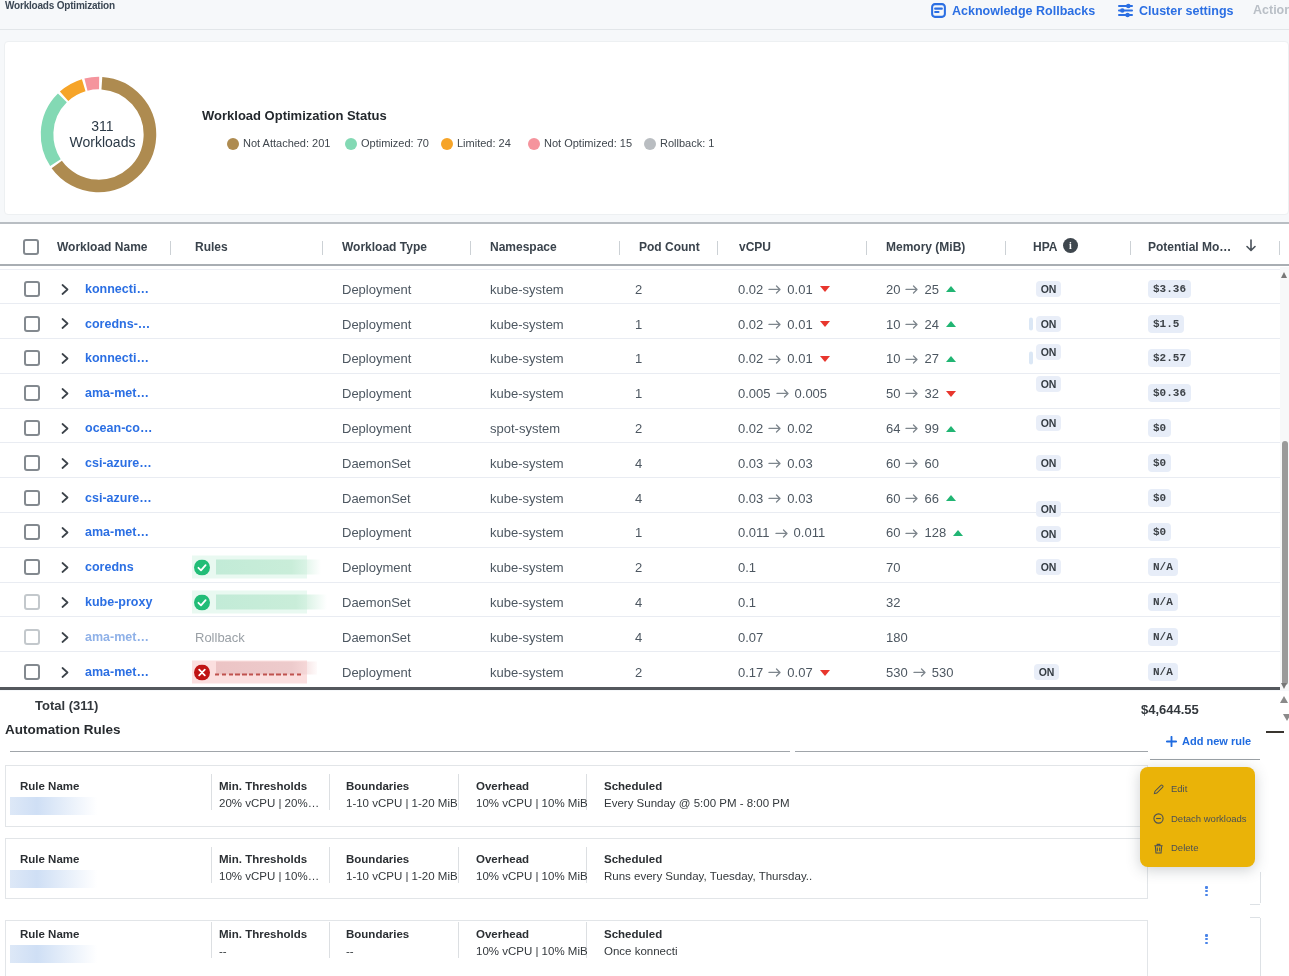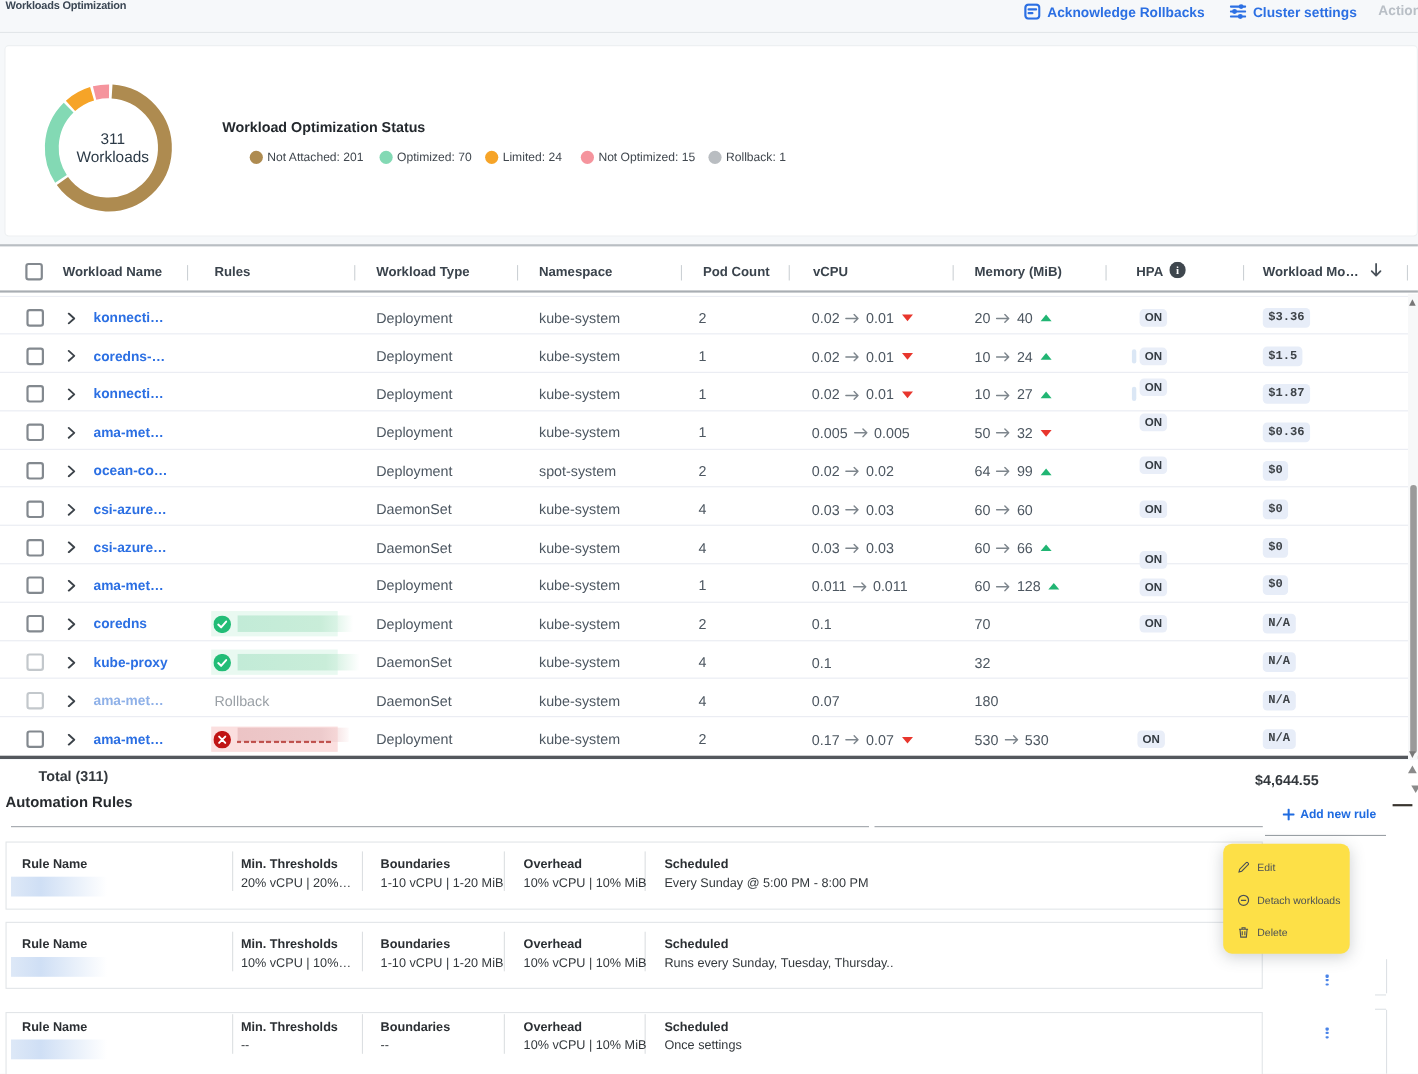--- a/index.html
+++ b/index.html
@@ -85,21 +85,21 @@
 #addrule svg { vertical-align:-2px; margin-right:5px; }
 .divline { position:absolute; height:1px; background:#a0a5aa; }
 .rcard { position:absolute; left:5px; width:1143px; background:#fff; border:1px solid #e2e5e8; }
 .rcol { position:absolute; top:14px; }
 .rlab { font-size:11.5px; font-weight:bold; color:#2b2f33; }
 .rval { font-size:11.5px; color:#33383c; margin-top:5px; white-space:nowrap; }
 .csep { position:absolute; top:8px; width:1px; height:36px; background:#dcdfe2; }
 .skel { height:18px; margin-top:5px; margin-left:-10px;
   background:linear-gradient(90deg,#dde8f7 0%,#cfdff5 30%,rgba(255,255,255,0) 97%); }
 
-#menu { position:absolute; left:1112px; top:767px; width:115px; height:100px; background:#fde047;
+#menu { position:absolute; left:1140px; top:767px; width:115px; height:100px; background:#eab308;
   border-radius:8px; box-shadow:0 3px 14px rgba(60,70,80,0.25); }
 .mitem { position:absolute; left:13px; font-size:9.5px; color:#4b5055; white-space:nowrap; }
 .mitem svg { margin-right:7px; vertical-align:-2.5px; }
 #mline { position:absolute; left:1150px; top:759px; width:110px; height:1px; background:#9aa0a5; }
 .kebab { position:absolute; left:1205px; width:4px; }
 .kebab span { display:block; width:2.6px; height:2.6px; border-radius:1px; background:#4a84e8; margin-bottom:1.3px; }
 .edge { position:absolute; background:#dde1e5; }
 </style></head>
 <body>
 
@@ -147,21 +147,21 @@
     <span class="hlab" style="left:342px">Workload Type</span>
     <span class="hlab" style="left:490px">Namespace</span>
     <span class="hlab" style="left:639px">Pod Count</span>
     <span class="hlab" style="left:739px">vCPU</span>
     <span class="hlab" style="left:886px">Memory (MiB)</span>
     <span class="hlab" style="left:1033px">HPA</span>
     <svg style="position:absolute;left:1063px;top:14px" width="15" height="15" viewBox="0 0 15 15">
         <circle cx="7.5" cy="7.5" r="7.5" fill="#3f474e"></circle>
         <text x="7.5" y="11" text-anchor="middle" font-size="10" font-weight="bold" fill="#fff" font-family="Liberation Serif">i</text>
       </svg>
-    <span class="hlab" style="left:1148px">Workload Mo…</span>
+    <span class="hlab" style="left:1148px">Potential Mo…</span>
     <svg style="position:absolute;left:1245px;top:15px" width="12" height="13" viewBox="0 0 12 13">
         <path d="M6 1 V11 M2 7.5 L6 11.5 L10 7.5" stroke="#4a525a" stroke-width="1.6" fill="none" stroke-linecap="round" stroke-linejoin="round"></path>
       </svg>
     <span class="hsep" style="left:170px"></span>
 <span class="hsep" style="left:322px"></span>
 <span class="hsep" style="left:470px"></span>
 <span class="hsep" style="left:619px"></span>
 <span class="hsep" style="left:717px"></span>
 <span class="hsep" style="left:866px"></span>
 <span class="hsep" style="left:1005px"></span>
@@ -178,21 +178,21 @@
   <span class="name">konnecti…</span>
 
   <span class="c typ">Deployment</span>
   <span class="c ns">kube-system</span>
   <span class="c pods">2</span>
   <span class="c vcpu"><span>0.02</span><svg class="arr" width="14" height="9" viewBox="0 0 14 9">
             <path d="M1 4.5 H12 M8.5 1 L12 4.5 L8.5 8" stroke="#7e868d" stroke-width="1.3" fill="none" stroke-linecap="round" stroke-linejoin="round"></path>
           </svg><span>0.01</span><span class="tri td"></span></span>
   <span class="c mem"><span>20</span><svg class="arr" width="14" height="9" viewBox="0 0 14 9">
             <path d="M1 4.5 H12 M8.5 1 L12 4.5 L8.5 8" stroke="#7e868d" stroke-width="1.3" fill="none" stroke-linecap="round" stroke-linejoin="round"></path>
-          </svg><span>40</span><span class="tri tu"></span></span>
+          </svg><span>25</span><span class="tri tu"></span></span>
   <span class="hpawrap">
           <span class="badge on">ON</span>
         </span>
   <span class="badge pot">$3.36</span>
 </div>
 <div class="row">
   <span class="cb"></span>
   <svg class="chev" width="10" height="11" viewBox="0 0 10 11">
           <path d="M2.5 1 L7.5 5.5 L2.5 10" stroke="#3c434a" stroke-width="1.7" fill="none" stroke-linecap="round" stroke-linejoin="round"></path>
         </svg>
@@ -226,21 +226,21 @@
   <span class="c vcpu"><span>0.02</span><svg class="arr" width="14" height="9" viewBox="0 0 14 9">
             <path d="M1 4.5 H12 M8.5 1 L12 4.5 L8.5 8" stroke="#7e868d" stroke-width="1.3" fill="none" stroke-linecap="round" stroke-linejoin="round"></path>
           </svg><span>0.01</span><span class="tri td"></span></span>
   <span class="c mem"><span>10</span><svg class="arr" width="14" height="9" viewBox="0 0 14 9">
             <path d="M1 4.5 H12 M8.5 1 L12 4.5 L8.5 8" stroke="#7e868d" stroke-width="1.3" fill="none" stroke-linecap="round" stroke-linejoin="round"></path>
           </svg><span>27</span><span class="tri tu"></span></span>
   <span class="hpawrap">
           <span class="sliver"></span>
           <span class="badge on" style="margin-top:-6px">ON</span>
         </span>
-  <span class="badge pot">$1.87</span>
+  <span class="badge pot">$2.57</span>
 </div>
 <div class="row">
   <span class="cb"></span>
   <svg class="chev" width="10" height="11" viewBox="0 0 10 11">
           <path d="M2.5 1 L7.5 5.5 L2.5 10" stroke="#3c434a" stroke-width="1.7" fill="none" stroke-linecap="round" stroke-linejoin="round"></path>
         </svg>
   <span class="name">ama-met…</span>
 
   <span class="c typ">Deployment</span>
   <span class="c ns">kube-system</span>
@@ -520,21 +520,21 @@
   <div class="rcol" style="left:340px;top:7px">
       <div class="rlab">Boundaries</div>
       <div class="rval">--</div>
     </div>
   <div class="rcol" style="left:470px;top:7px">
       <div class="rlab">Overhead</div>
       <div class="rval">10% vCPU | 10% MiB</div>
     </div>
   <div class="rcol" style="left:598px;top:7px">
       <div class="rlab">Scheduled</div>
-      <div class="rval">Once settings</div>
+      <div class="rval">Once konnecti</div>
     </div>
 </div>
 
 <div class="edge" style="left:1260px; top:872px; width:1px; height:31px;"></div>
 <div class="edge" style="left:1250px; top:904px; width:10px; height:1px;"></div>
 <div class="edge" style="left:1250px; top:917px; width:10px; height:1px;"></div>
 <div class="edge" style="left:1260px; top:918px; width:1px; height:58px;"></div>
 
 <div id="mline"></div>
 <div id="menu">

